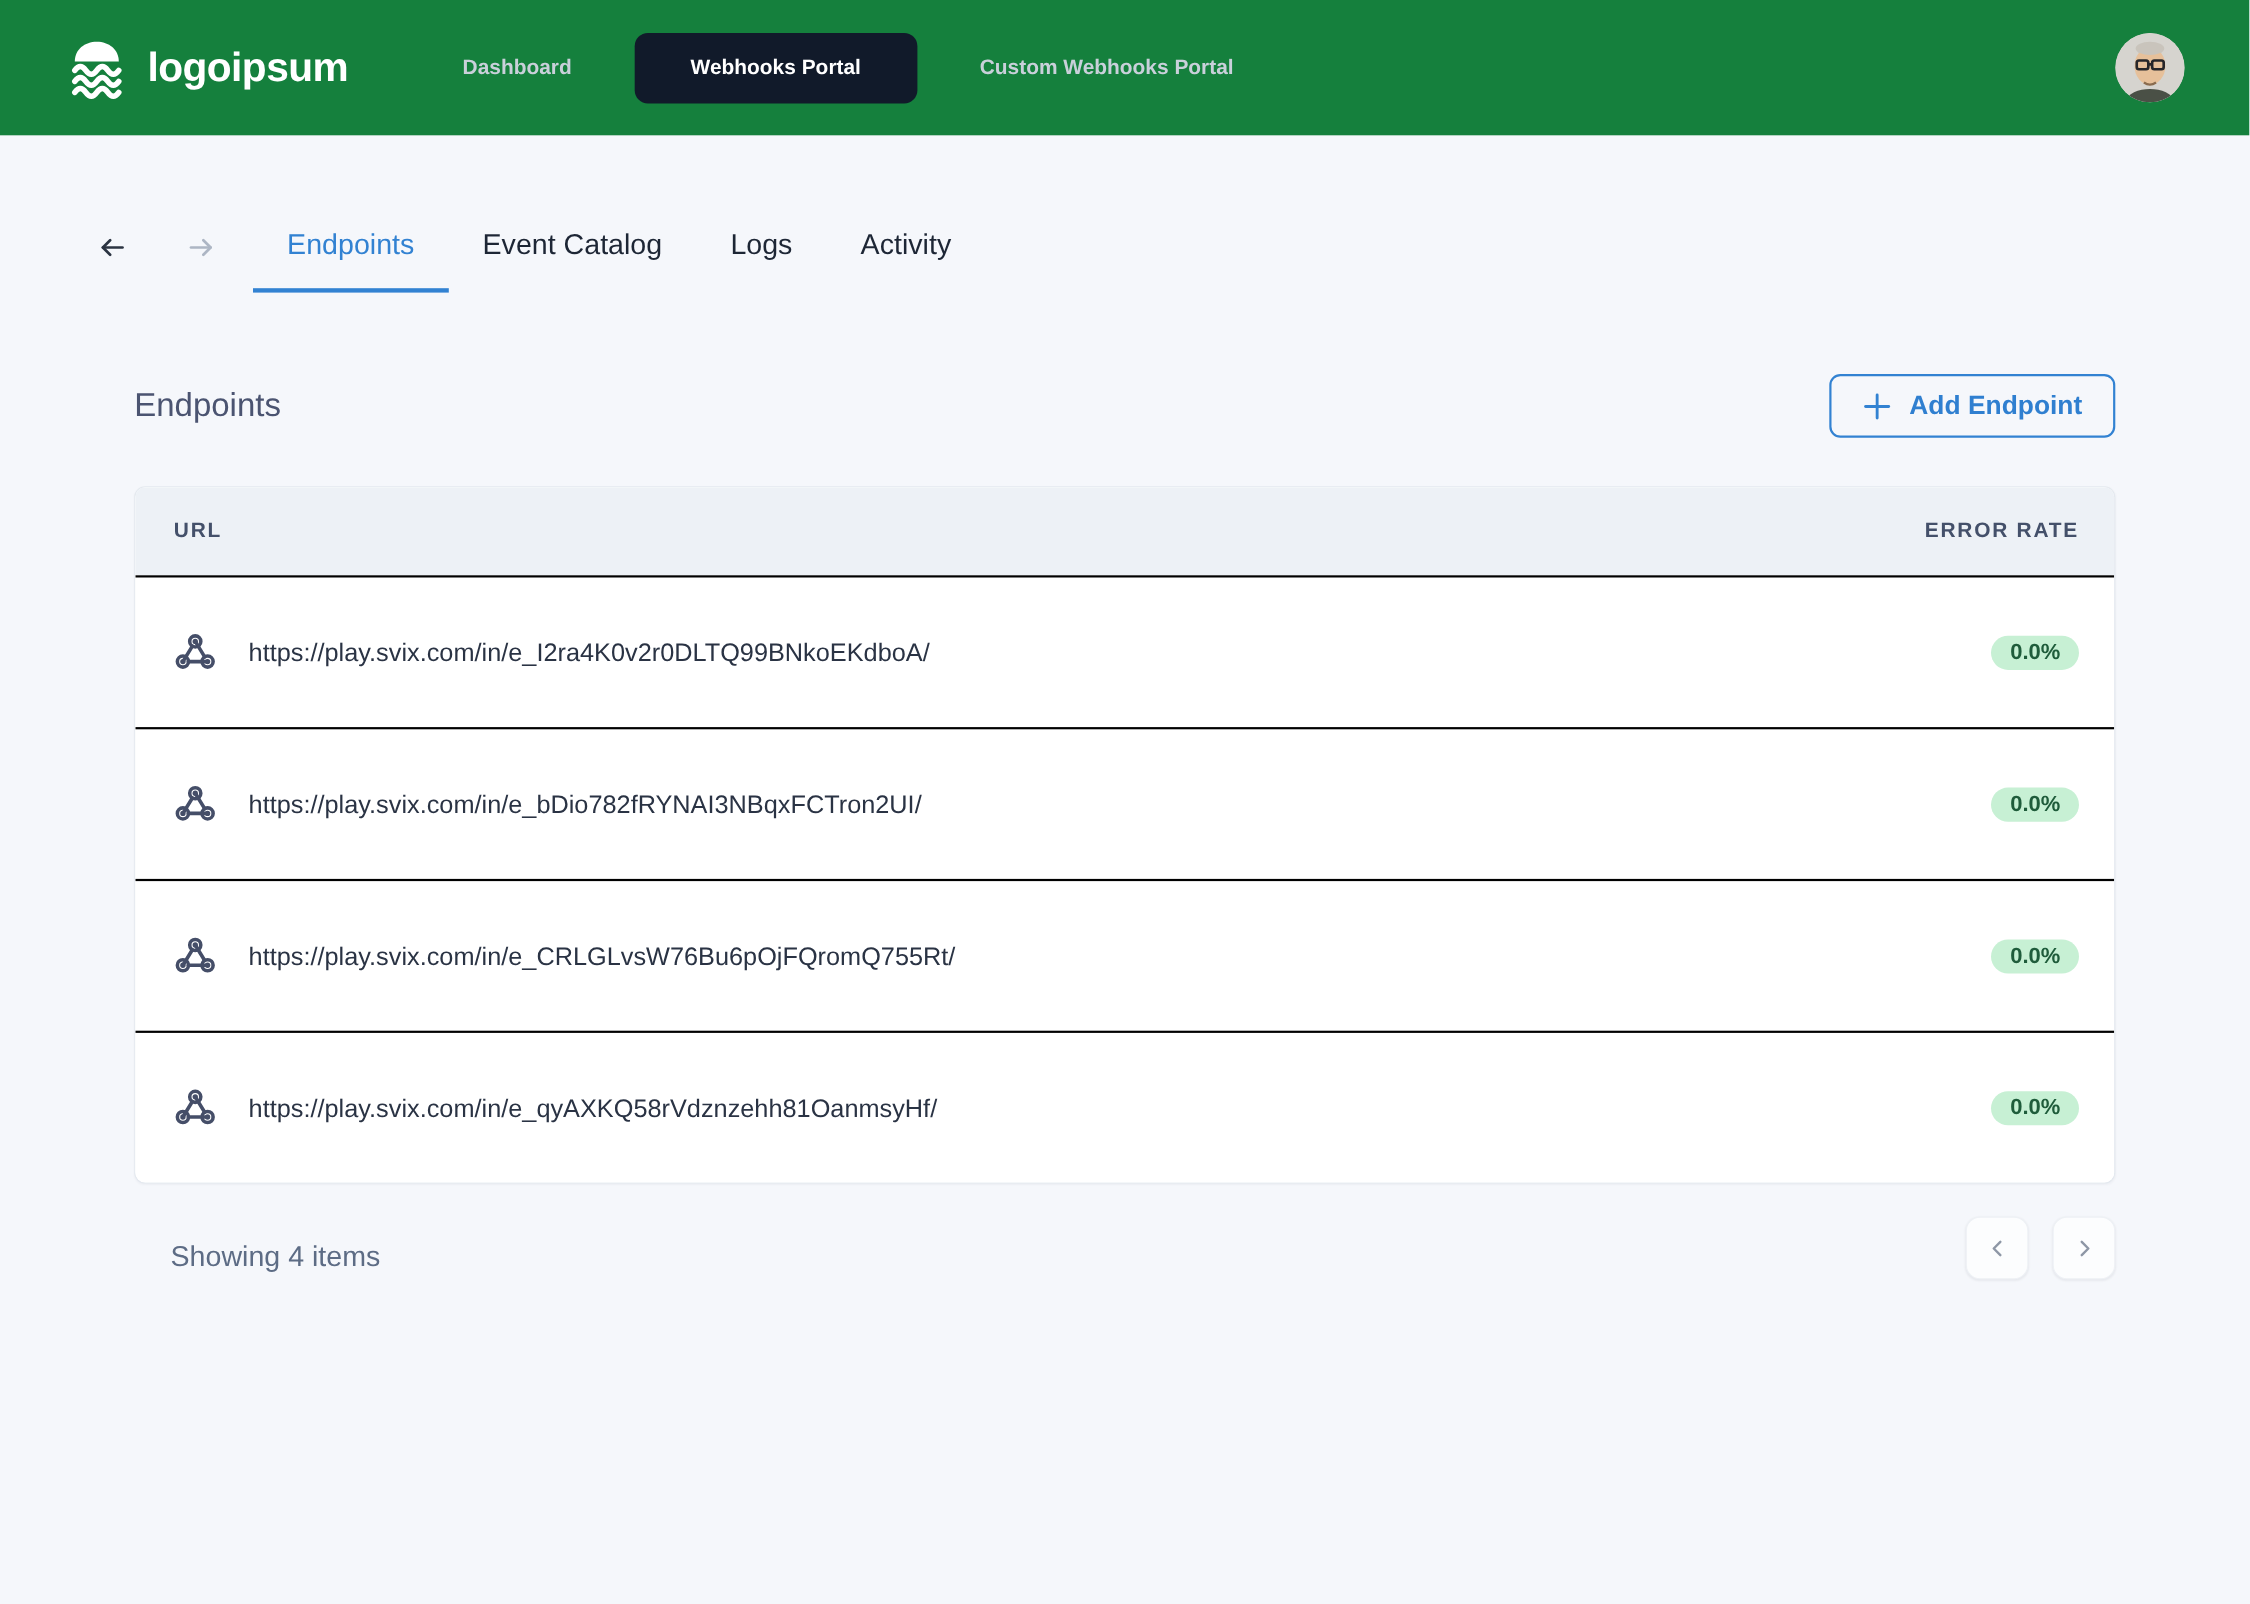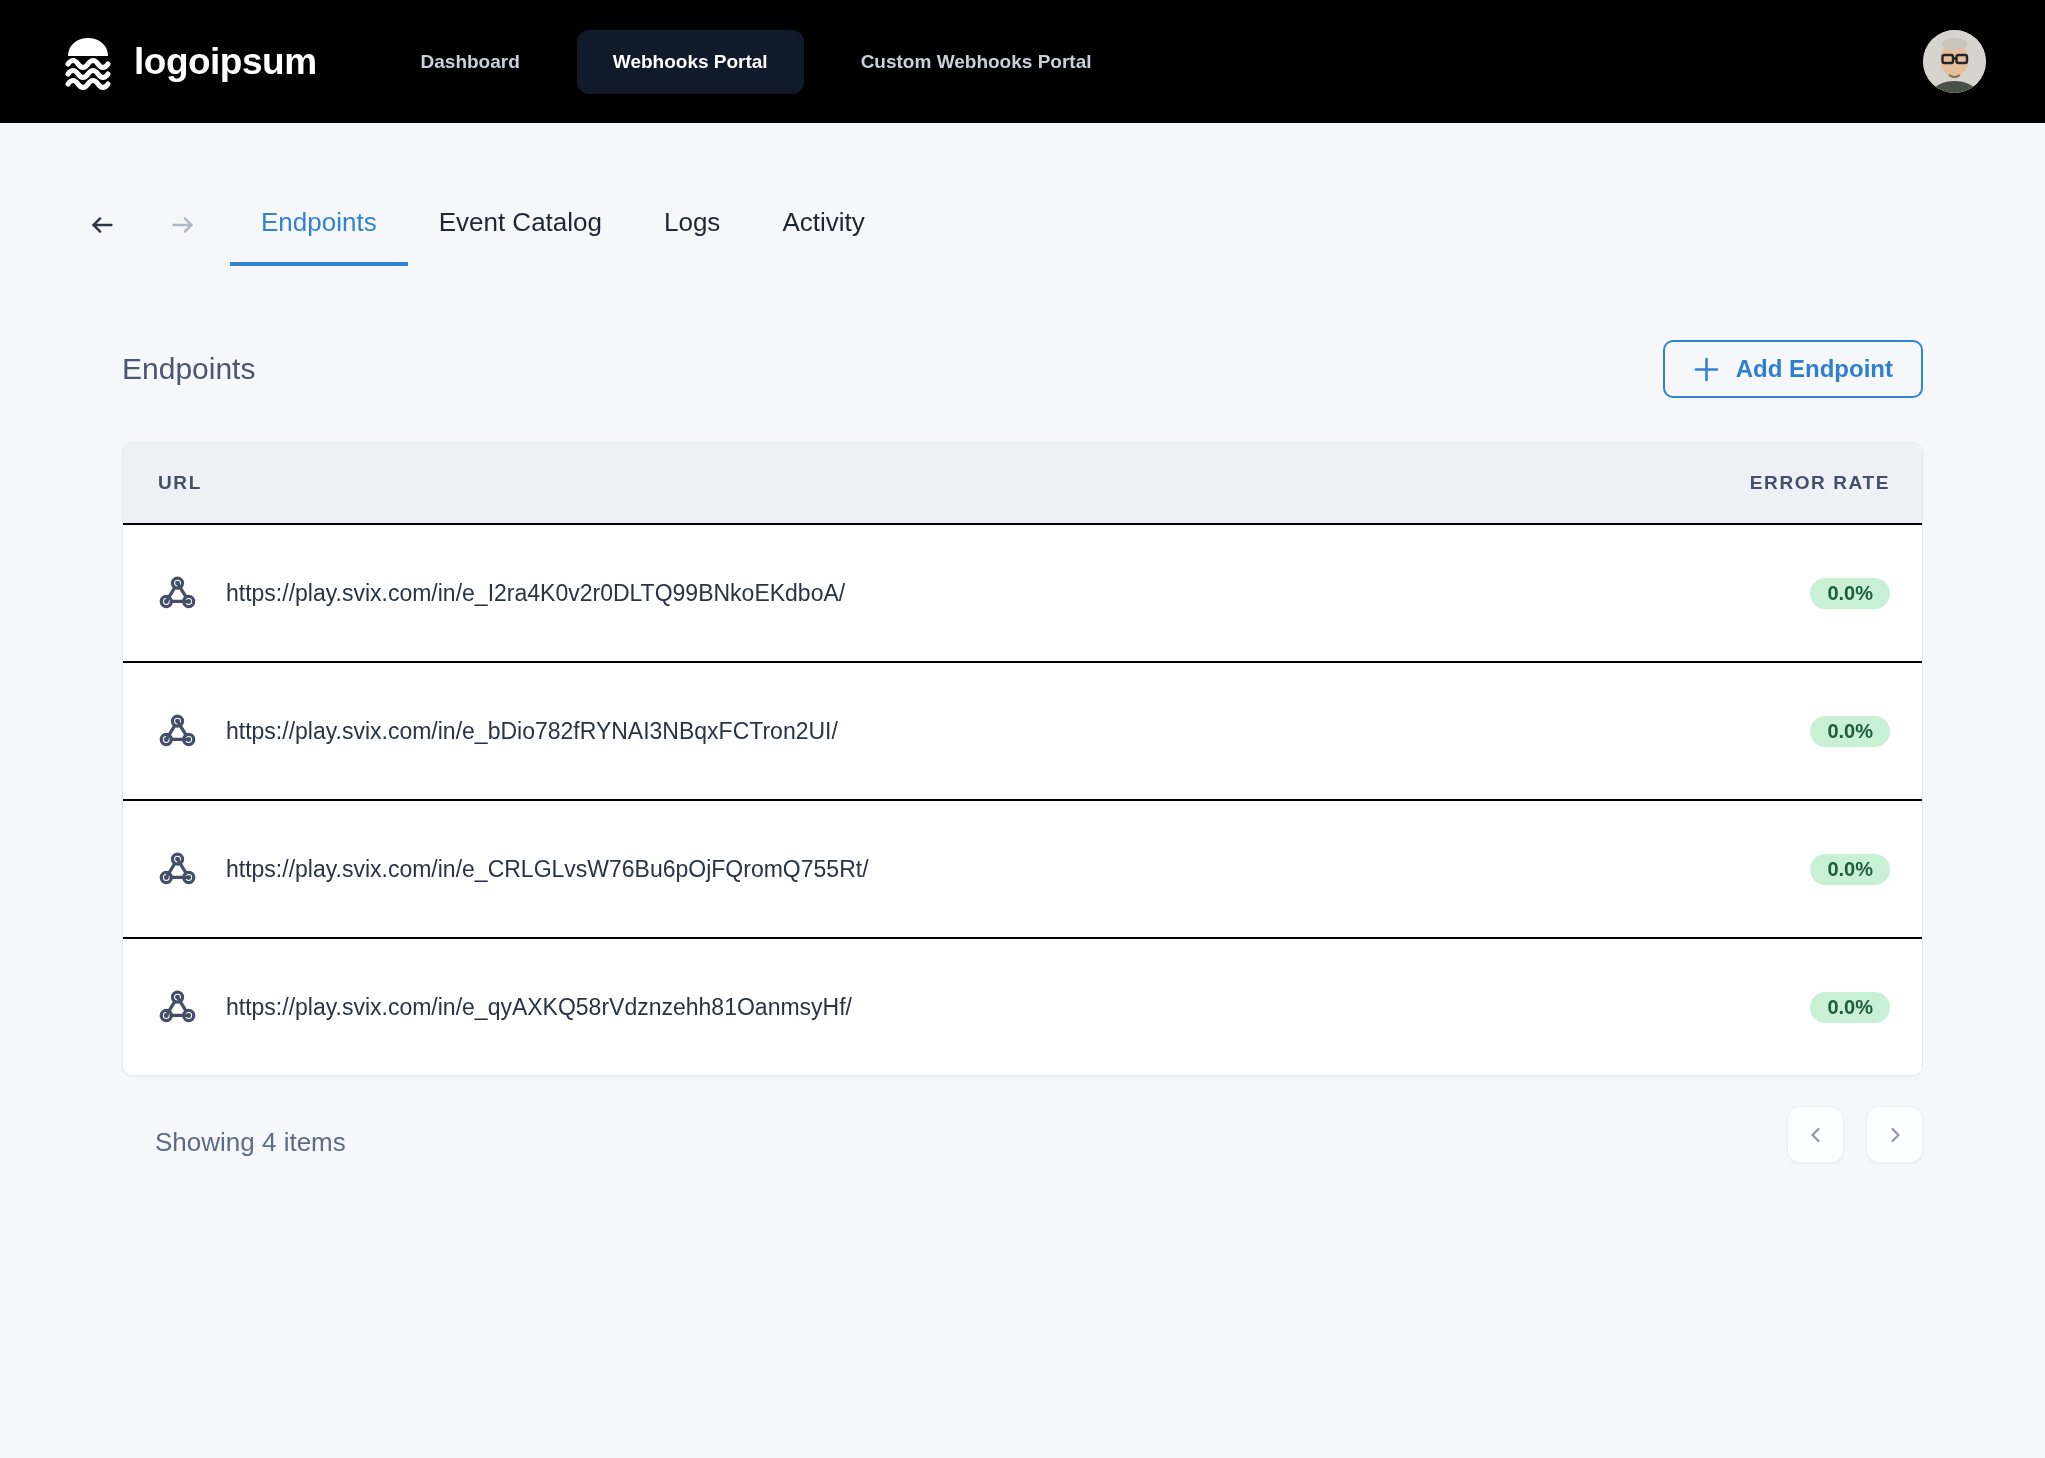--- a/index.html
+++ b/index.html
@@ -6,35 +6,35 @@
   html,body { width:2045px; height:1458px; }
   body {
     background:#f5f7fb;
     font-family:"Liberation Sans", sans-serif;
     color:#2a3344;
     overflow:hidden;
   }
 
   
   .navbar {
-    height:123px; background:#000000;
+    height:123px; background:#15803d;
     display:flex; align-items:center; padding:0 59px;
   }
   .brand { display:flex; align-items:center; gap:17px; cursor:pointer; }
   .brand svg { width:58px; height:56px; display:block; }
   .brand-text { color:#ffffff; font-size:37px; font-weight:700; letter-spacing:-0.5px; }
   .nav-links { display:flex; align-items:center; gap:57px; margin-left:104px; }
   .nav-link {
     color:#c9d0da; font-size:19px; font-weight:600;
     background:none; border:none; cursor:pointer;
     font-family:inherit; white-space:nowrap;
   }
   .nav-link.active {
     background:#111a2a; color:#ffffff; font-weight:700;
-    padding:21px 36px; border-radius:12px;
+    padding:21px 51px; border-radius:12px;
   }
   .avatar {
     margin-left:auto; width:63px; height:63px; border-radius:50%;
     overflow:hidden; cursor:pointer; flex:0 0 auto; background:#d6d4cf;
   }
   .avatar svg { display:block; width:100%; height:100%; }
 
   
   .tabs-row { display:flex; align-items:stretch; height:83px; margin:60px 0 0 87px; }
   .nav-arrow {

